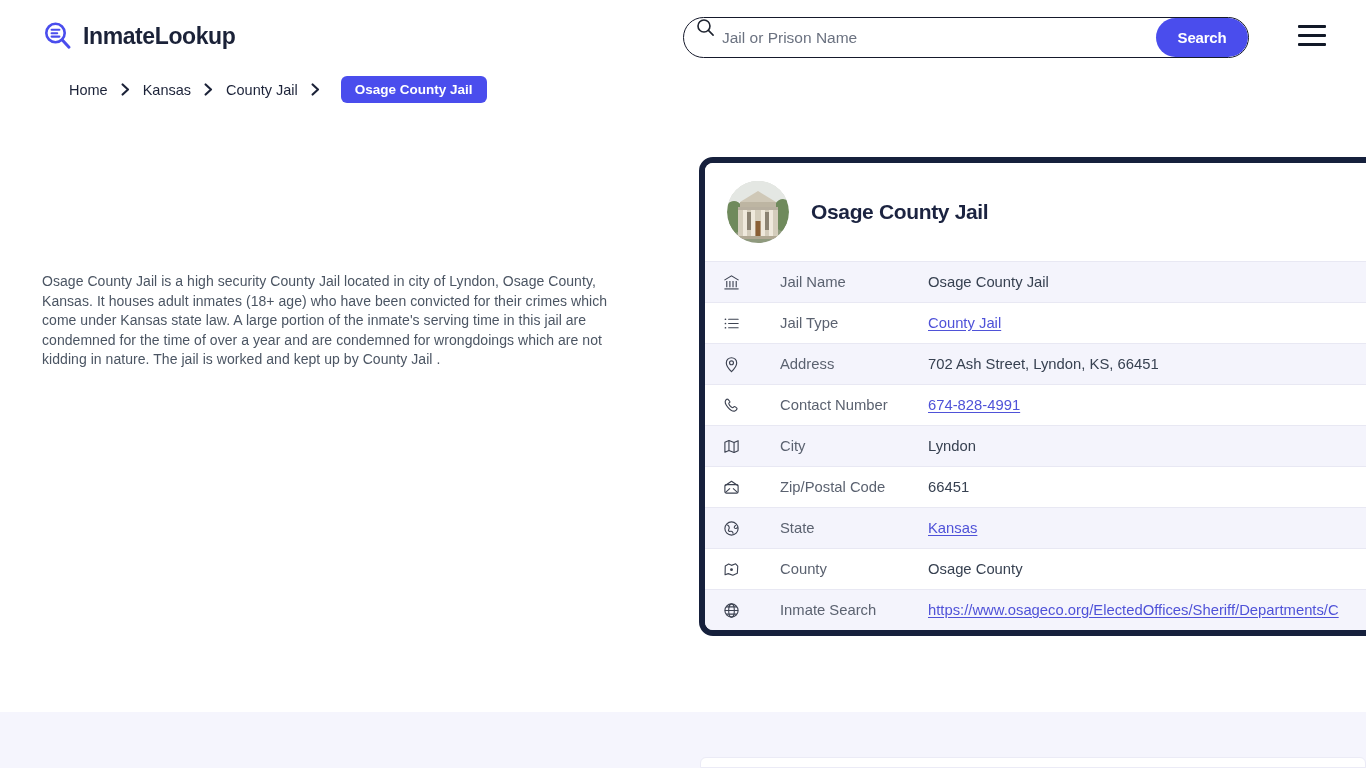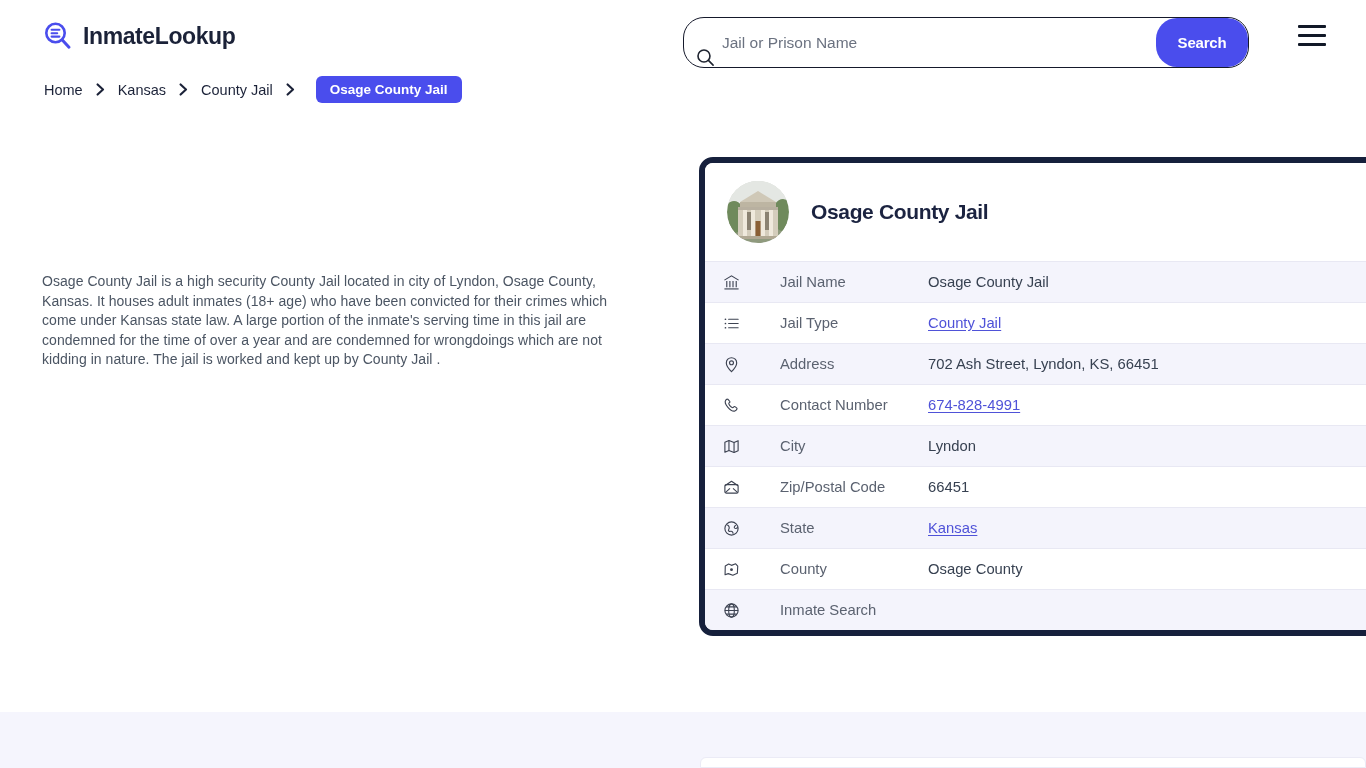--- a/index.html
+++ b/index.html
@@ -23,25 +23,25 @@
     display: flex; align-items: center; gap: 9px;
   }
   .logo-icon { width: 32px; height: 32px; display: block; }
   .logo-text {
     font-size: 23px; font-weight: 700; color: #1b2238;
     letter-spacing: -0.4px; white-space: nowrap;
   }
 
   .searchbar {
     position: absolute; left: 683px; top: 17px;
-    width: 566px; height: 51px;
+    width: 566px; height: 41px;
     border: 1.6px solid #15192b;
     border-radius: 21px;
     background: #ffffff;
-    display: flex; align-items: flex-end;
+    display: flex; align-items: flex-start;
     overflow: hidden;
   }
   .search-icon-box {
     width: 34px; display:flex; align-items:center; justify-content:center;
     padding-left: 8px;
   }
   .search-input {
     flex: 1; border: none; outline: none; background: transparent;
     font-family: "Liberation Sans", sans-serif;
     font-size: 15.5px; color: #111827;
@@ -61,21 +61,21 @@
 
   .hamburger {
     position: absolute; left: 1298px; top: 25px;
     width: 28px; height: 21px; cursor: pointer;
     display: flex; flex-direction: column; justify-content: space-between;
   }
   .hamburger span { display:block; width: 100%; height: 3px; background: #111827; border-radius: 1px; }
 
   
   .breadcrumb {
-    position: absolute; left: 44px; top: 76px;
+    position: absolute; left: 69px; top: 76px;
     display: flex; align-items: center; gap: 4px;
     font-size: 14.5px;
   }
   .bc-link { color: #1b2238; text-decoration: none; cursor: pointer; white-space: nowrap; }
   .bc-sep { margin: 0 9px; display: inline-flex; align-items:center; }
   .bc-current {
     background: #4a4ded; color: #ffffff;
     font-weight: 700; font-size: 13.5px;
     padding: 6px 14px; border-radius: 6px;
     margin-left: 8px; white-space: nowrap;
@@ -356,17 +356,18 @@
     <span class="row-icon">
       <svg width="17" height="17" viewBox="0 0 18 18" fill="none" stroke="#3d4352" stroke-width="1.2">
         <circle cx="9" cy="9" r="7"></circle>
         <ellipse cx="9" cy="9" rx="3" ry="7"></ellipse>
         <line x1="2" y1="9" x2="16" y2="9"></line>
         <line x1="3.2" y1="5.2" x2="14.8" y2="5.2"></line>
         <line x1="3.2" y1="12.8" x2="14.8" y2="12.8"></line>
       </svg>
     </span>
     <span class="row-label">Inmate Search</span>
+    <span class="row-value"><a class="link">https://www.osageco.org/ElectedOffices/Sheriff/Departments/C</a></span>
   </div>
 </div>
 
 <div class="bottom-band"></div>
 <div class="bottom-ghost"></div>
 
 </body></html>

